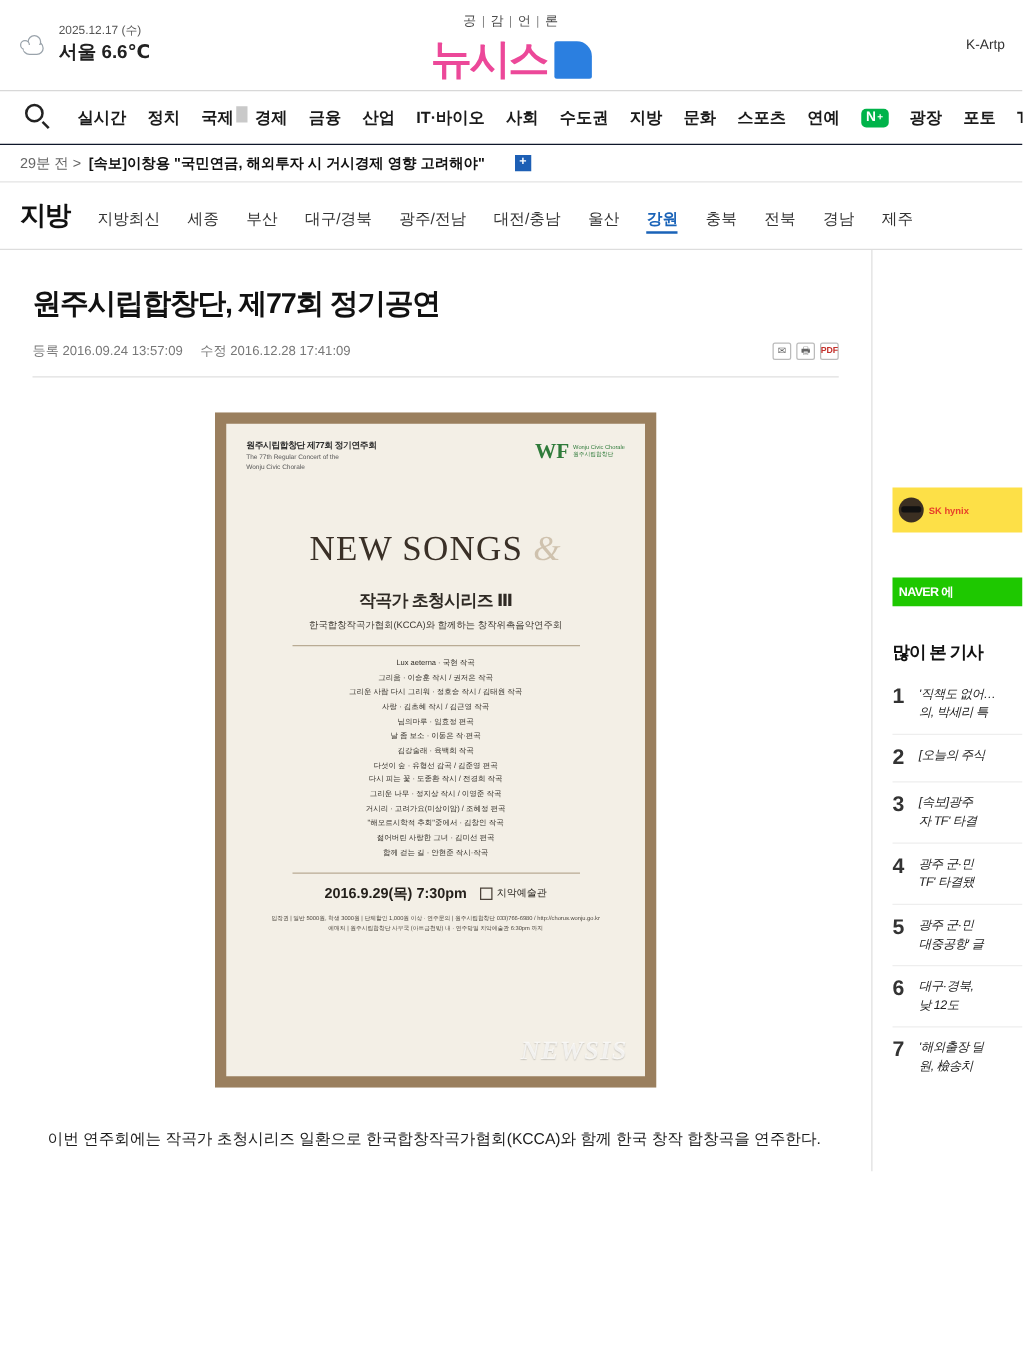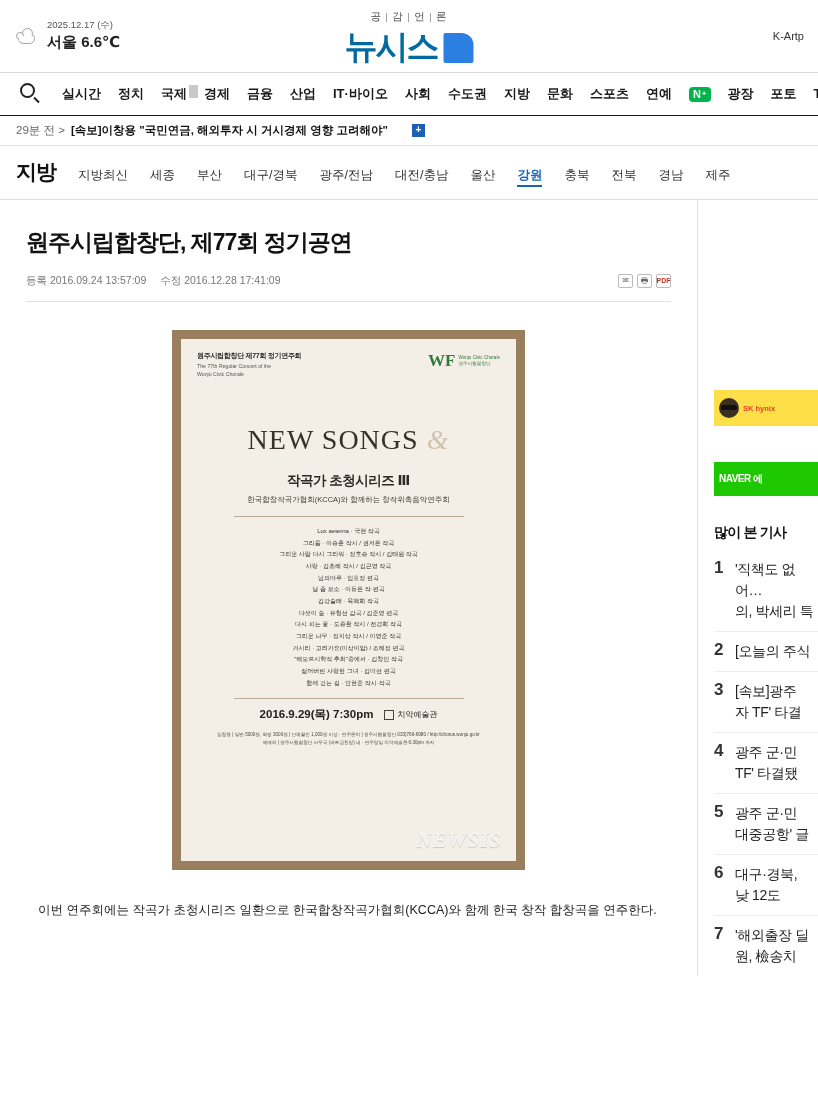--- a/index.html
+++ b/index.html
@@ -35,21 +35,21 @@
   .logo-wrap {
     position: absolute; left: 50%; top: 10px; transform: translateX(-50%);
     text-align: center;
   }
   .logo-kicker {
     font-size: 10.5px; color: #4a4a4a; letter-spacing: 1px; margin-bottom: 1px;
     font-family: "Liberation Serif", serif;
   }
   .logo-main { display: flex; align-items: center; gap: 6px; }
   .logo-text {
-    font-size: 33px; font-weight: bold; color: #0369a1; letter-spacing: -2px;
+    font-size: 33px; font-weight: bold; color: #ec4899; letter-spacing: -2px;
     font-family: "DejaVu Sans", sans-serif;
   }
   .logo-mark { width: 30px; height: 30px; background: #2b7fe0; border-radius: 2px 12px 2px 2px; }
 
   .topright {
     margin-left: auto; font-size: 11px; color: #333; white-space: nowrap;
     padding-right: 0;
   }
 
   
@@ -175,35 +175,35 @@
   .ad2 {
     height: 36px; margin-top: 6px; background: #fde047;
     display: flex; align-items: center; gap: 4px; padding: 0 5px;
   }
   .ad2 .sk { font-size: 7.5px; font-weight: bold; color: #e8402a; }
   .ad2 .face {
     width: 20px; height: 20px; border-radius: 50%; background: #3b2f22; position: relative;
   }
   .ad2 .face .g { position: absolute; left: 2px; top: 7px; width: 16px; height: 5px; background: #111; border-radius: 2px; }
   .naver-bar {
-    margin-top: 36px; width: 104px; height: 34px; background: #1ec800;
+    margin-top: 36px; width: 104px; height: 23px; background: #1ec800;
     color: #fff; font-size: 10px; font-weight: bold; display: flex; align-items: center;
     padding-left: 5px; letter-spacing: -0.5px;
   }
   .aside-title {
     margin-top: 28px; font-size: 14px; font-weight: bold; color: #111; letter-spacing: -0.8px;
   }
   .rank-list { margin-top: 8px; }
   .rank-item {
     display: flex; gap: 8px; padding: 9px 0; border-top: 1px solid #eee;
     align-items: flex-start;
   }
   .rank-item:first-child { border-top: none; }
   .rank-no { font-size: 17px; font-weight: bold; color: #333; line-height: 1.1; width: 13px; flex: 0 0 auto;}
-  .rank-text { font-size: 14px; color: #222; line-height: 1.5; letter-spacing: -0.4px; }
+  .rank-text { font-size: 10px; color: #222; line-height: 1.5; letter-spacing: -0.4px; font-style: italic; }
 </style>
 </head>
 <body>
 
 <div class="topbar">
   <div class="weather">
     <span class="cloud-icon">
       <span class="c1"></span>
         <span class="c2"></span>
         <span class="c3"></span>

